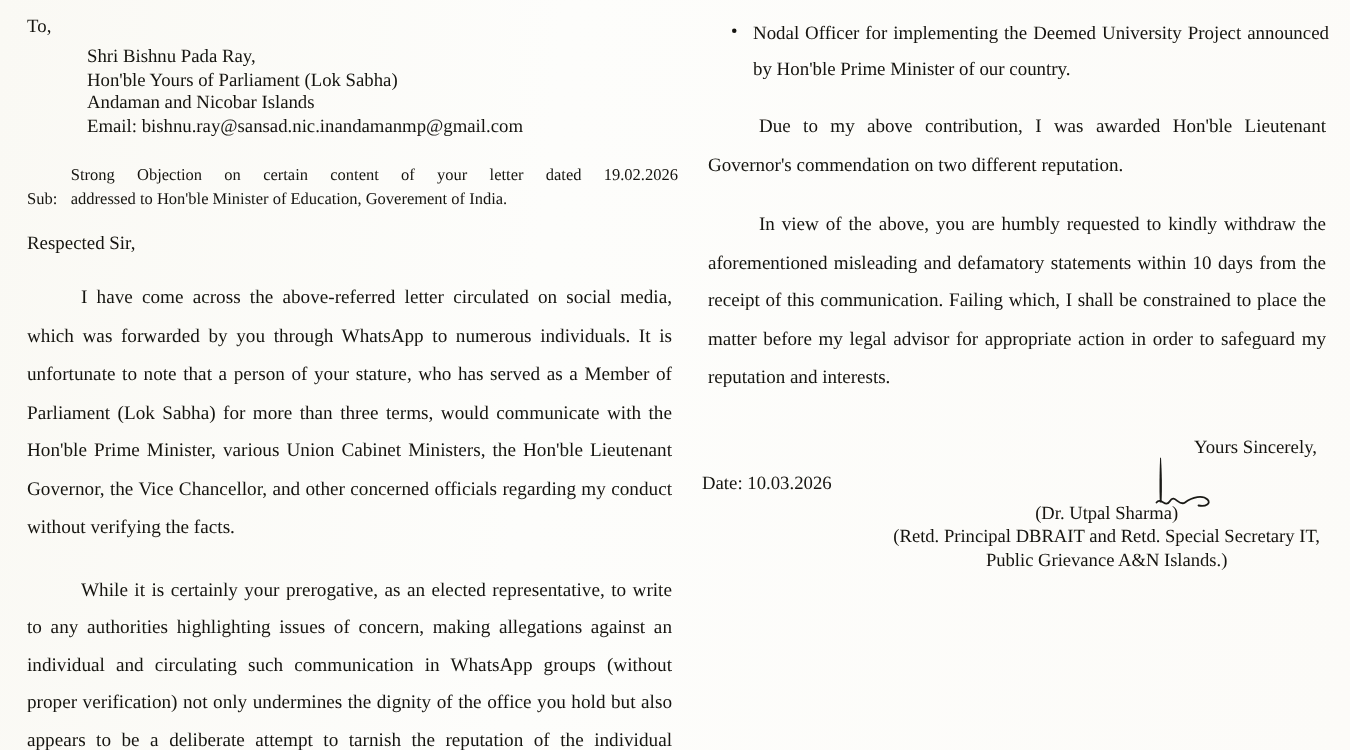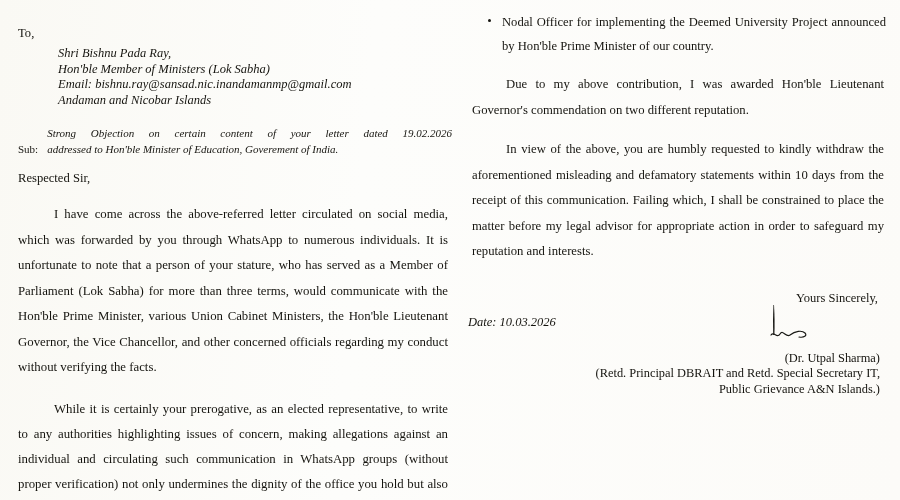--- a/index.html
+++ b/index.html
@@ -34,49 +34,47 @@
   }
   .col-right {
     left: 462px;
     width: 438px;
     padding: 6px 8px 0 4px;
     box-sizing: border-box;
   }
 
   .to-label {
     font-size: 12.5px;
-    margin: 20px 0 0 8px;
+    margin: 4px 0 0 8px;
     letter-spacing: .1px;
   }
   .addr-block {
     margin: 5px 0 0 48px;
     font-size: 12.5px;
     line-height: 15.6px;
   }
   .addr-line {
     white-space: nowrap;
-    font-style: italic;
   }
 
   .subject {
     margin: 18px 0 0 8px;
     display: flex;
     align-items: flex-end;
     font-size: 11px;
     line-height: 15.4px;
   }
   .subject-label {
     flex: 0 0 auto;
     padding-right: 9px;
   }
   .subject-text {
     flex: 1 1 auto;
     text-align: justify;
     text-justify: inter-word;
-    font-style: italic;
   }
   .subject-text .l1 {
     display: block;
     text-align: justify;
     text-align-last: justify;
   }
 
   .salutation {
     margin: 14px 0 0 8px;
     font-size: 12.6px;
@@ -140,48 +138,47 @@
     top: 14px;
     width: 70px;
     height: 40px;
   }
   .date-line {
     position: absolute;
     left: 2px;
     top: 24px;
     font-size: 12.5px;
     white-space: nowrap;
-    font-style: italic;
   }
   .signer-block {
     position: absolute;
     right: 12px;
-    top: 60px;
-    text-align: right;
+    top: 44px;
+    text-align: center;
     font-size: 12.4px;
     line-height: 15.6px;
   }
   .signer-name { white-space: nowrap; }
   .signer-desig-1 { white-space: nowrap; }
   .signer-desig-2 { white-space: nowrap; }
 </style>
 </head>
 <body>
 
 <div class="page">
 
   <div class="col col-left">
 
     <div class="to-label">To,</div>
 
     <div class="addr-block">
       <div class="addr-line">Shri Bishnu Pada Ray,</div>
-      <div class="addr-line">Hon'ble Member of Ministers (Lok Sabha)</div>
+      <div class="addr-line">Hon'ble Yours of Parliament (Lok Sabha)</div>
+      <div class="addr-line">Andaman and Nicobar Islands</div>
       <div class="addr-line">Email: bishnu.ray@sansad.nic.inandamanmp@gmail.com</div>
-      <div class="addr-line">Andaman and Nicobar Islands</div>
     </div>
 
     <div class="subject">
       <div class="subject-label">Sub:</div>
       <div class="subject-text">
         <span class="l1">Strong Objection on certain content of your letter dated 19.02.2026</span>
         <span>addressed to Hon'ble Minister of Education, Goverement of India.</span>
       </div>
     </div>
 

